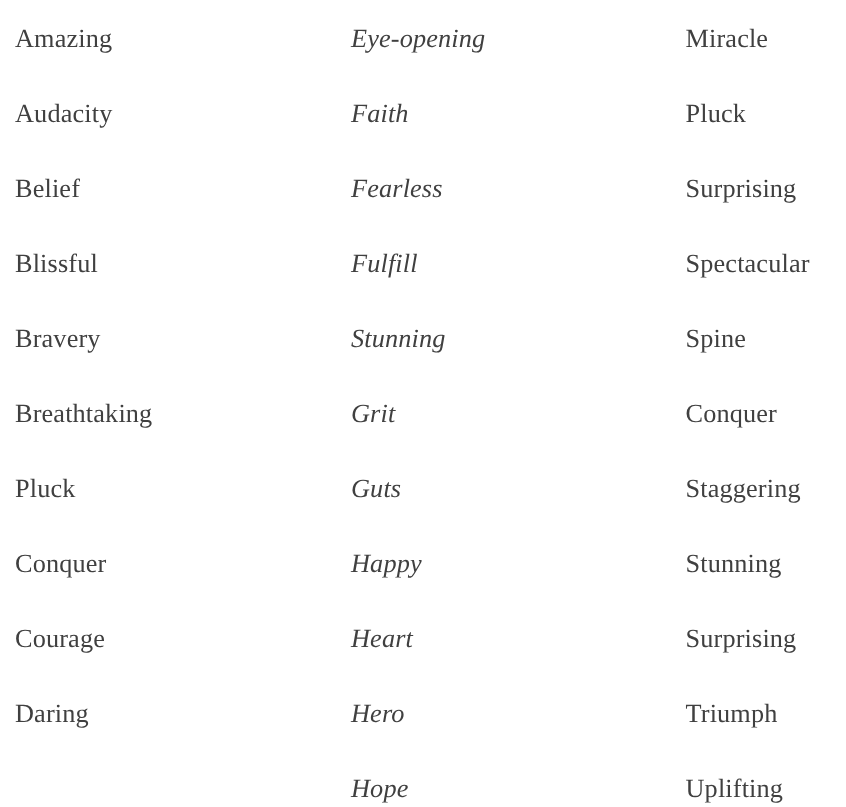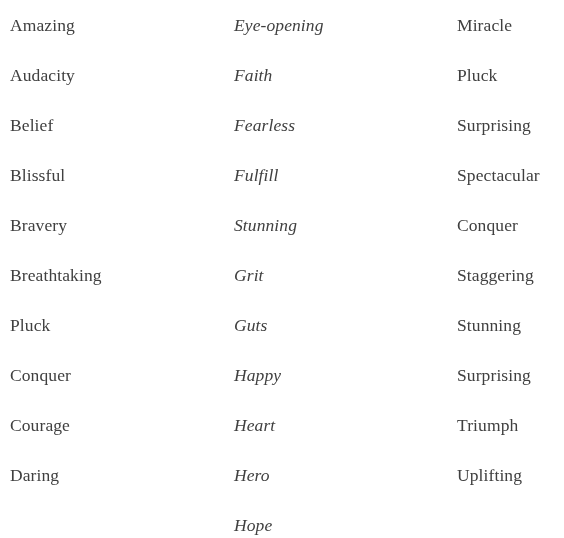--- a/index.html
+++ b/index.html
@@ -67,20 +67,21 @@
     <div class="word-item">Heart</div>
     <div class="word-item">Hero</div>
     <div class="word-item">Hope</div>
   </div>
 
   <div class="word-column col-2">
     <div class="word-item">Miracle</div>
     <div class="word-item">Pluck</div>
     <div class="word-item">Surprising</div>
     <div class="word-item">Spectacular</div>
+    <div class="word-item">Spine</div>
     <div class="word-item">Conquer</div>
     <div class="word-item">Staggering</div>
     <div class="word-item">Stunning</div>
     <div class="word-item">Surprising</div>
     <div class="word-item">Triumph</div>
     <div class="word-item">Uplifting</div>
   </div>
 </div>
 
 </body></html>

